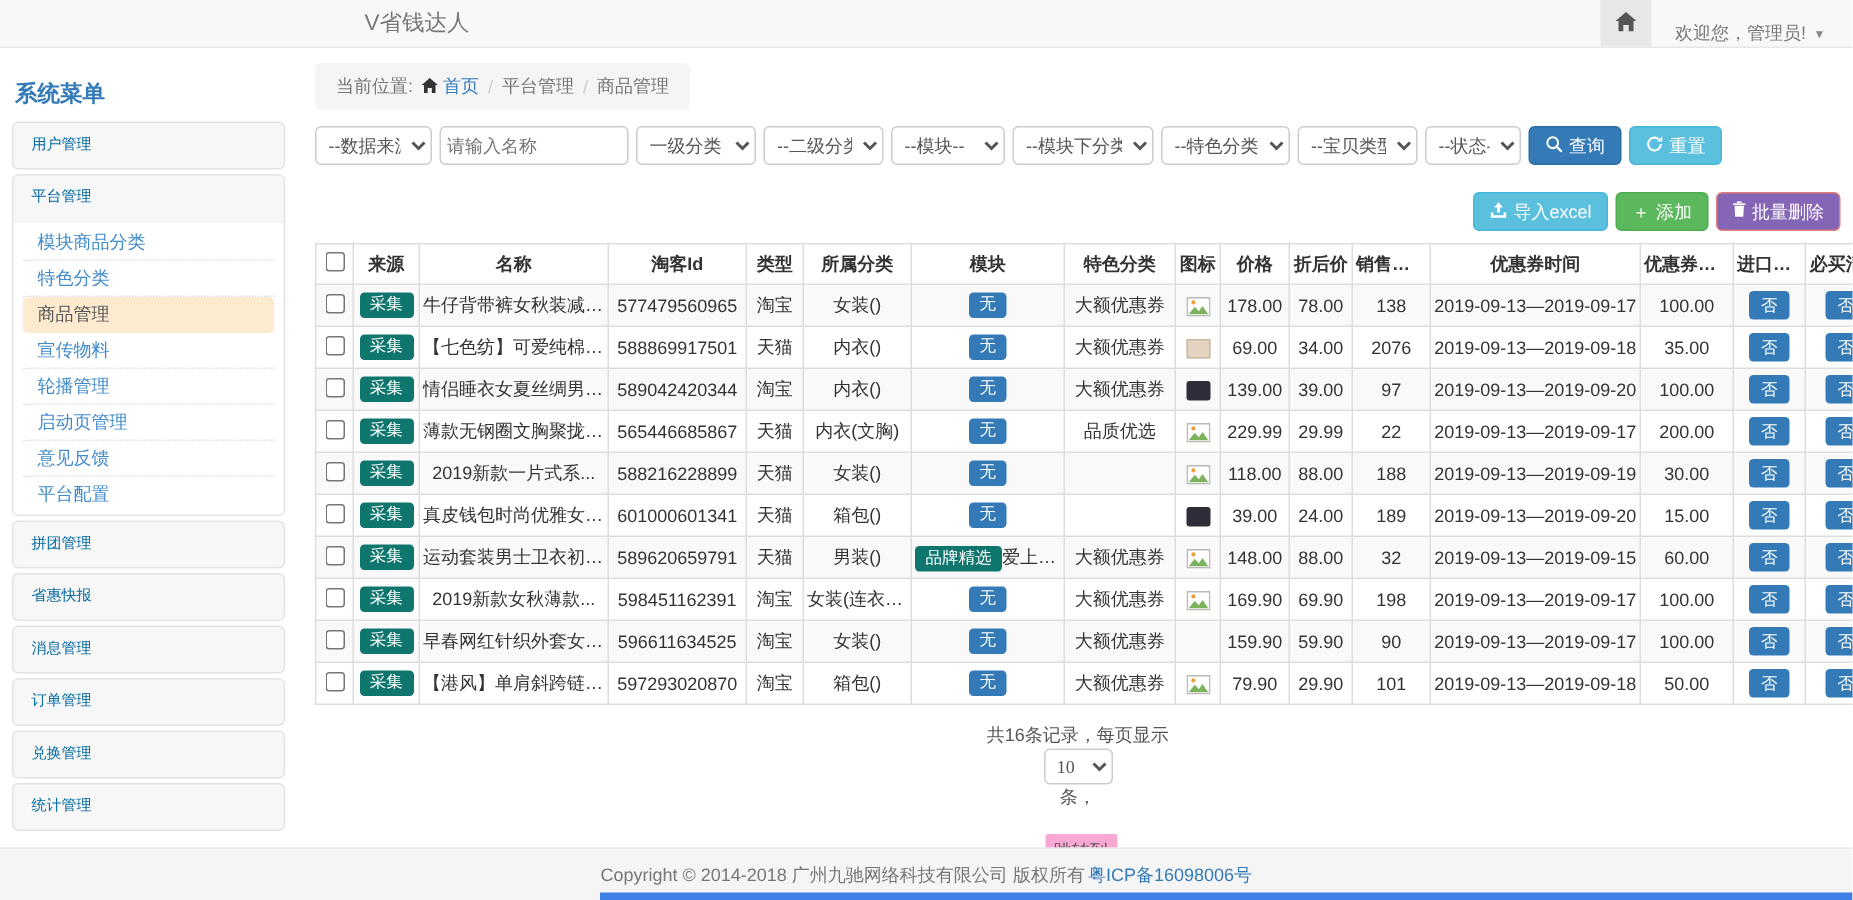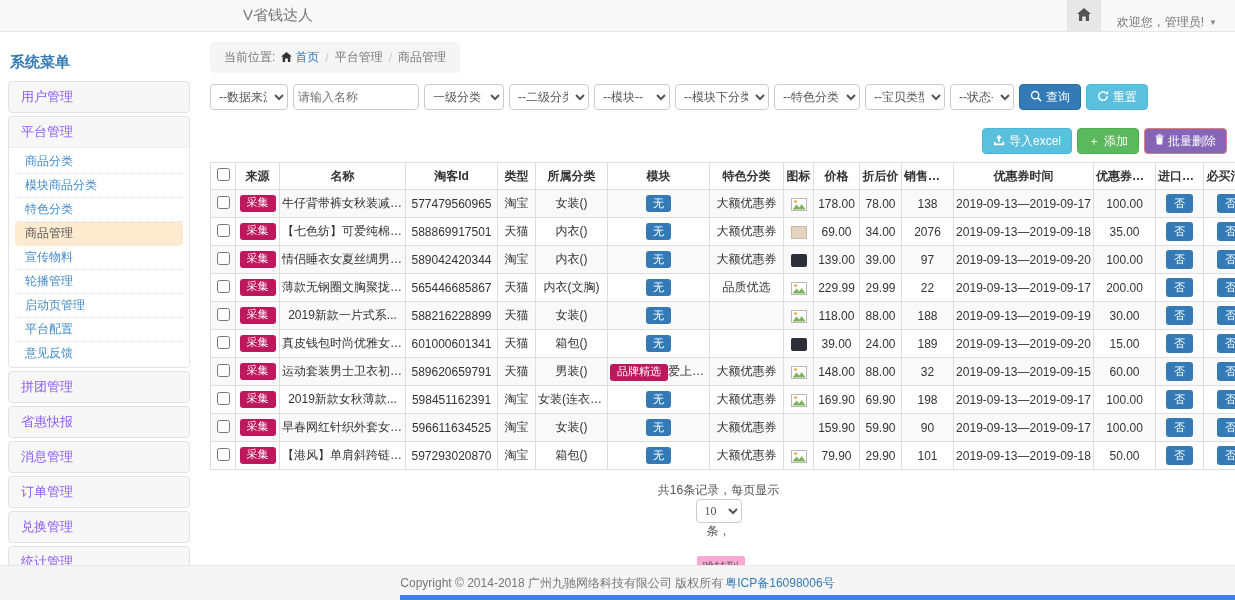--- a/index.html
+++ b/index.html
@@ -15,21 +15,21 @@
   .brand { margin-left:243px; font-size:15px; color:#777; }
   .nav-right { margin-left:auto; display:flex; align-items:flex-end; height:100%; }
   .home-btn { width:34px; height:100%; background:#e7e7e7; display:flex; align-items:center;
               justify-content:center; cursor:pointer; }
   .welcome { padding:0 18px 0 16px; color:#777; display:flex; align-items:center; gap:5px; cursor:pointer; }
   .caret-down { font-size:8px; color:#888; }
   
   .sidebar { position:absolute; left:8px; top:53px; width:182px; z-index:1; }
   .sidebar-title { color:#337ab7; font-weight:bold; font-size:15px; margin:0 0 9px 2px; }
   .panel { border:1px solid #e3e3e3; background:#f7f7f7; border-radius:4px; margin-bottom:3px; overflow:hidden; }
-  .panel-head { height:30px; line-height:30px; padding-left:12px; color:#8b5cf6; font-size:13px; cursor:pointer; }
+  .panel-head { height:30px; line-height:30px; padding-left:12px; color:#0369a1; font-size:10px; cursor:pointer; }
   .panel-body { background:#fff; padding:2px 6px; border-top:1px solid #eee; }
   .sub-link { display:block; padding:5px 10px; line-height:13px; color:#428bca;
               border-bottom:1px dotted #ddd; cursor:pointer; text-decoration:none; }
   .sub-link:last-child { border-bottom:none; }
   .sub-link.active { background:#fdebd0; border-radius:4px; color:#555; border-bottom-color:transparent; }
   
   .main { position:absolute; left:210px; top:42px; width:1017px; z-index:1; }
   .breadcrumb { display:inline-flex; align-items:center; gap:6px; background:#f5f5f5;
                 border-radius:4px; padding:7px 14px; color:#777; }
   .breadcrumb .home-link { color:#337ab7; cursor:pointer; display:inline-flex; align-items:center; gap:3px; }
@@ -45,21 +45,21 @@
   .btn-danger { background:#4c1d95; border-color:#d43f3a; }
   .btn-danger.soft { opacity:.68; }
   .actions { margin-top:18px; display:flex; justify-content:flex-end; gap:5px; }
   
   table.grid { margin-top:8px; width:100%; border-collapse:collapse; table-layout:fixed; text-align:center; }
   .grid th, .grid td { border:1px solid #ddd; padding:4px 2px; white-space:nowrap;
                        overflow:hidden; text-overflow:ellipsis; height:27px; }
   .grid th { font-weight:bold; background:#fff; }
   .grid tbody tr:nth-child(odd) { background:#f9f9f9; }
   .badge { display:inline-block; padding:2px 7px; border-radius:3px; color:#fff; font-size:11px; line-height:13px; }
-  .badge-orange { background:#be185d;font-family:Liberation Mono, monospace; }
+  .badge-orange { background:#0f766e; }
   .badge-blue { background:#337ab7; }
   .mini-btn { display:inline-flex; align-items:center; justify-content:center; padding:2px 8px;
               border-radius:3px; color:#fff; font-size:11px; cursor:pointer; border:none; font-family:inherit; }
   .mini-blue { background:#337ab7; }
   .thumb { display:inline-block; width:16px; height:13px; vertical-align:middle; line-height:0; }
   .thumb.dark { background:#2e2e38; border-radius:2px; }
   .thumb.photo { background:#e3d3c0; border:1px solid #c9b9a5; }
   
   .page-row { margin-top:12px; display:flex; align-items:center; color:#555;flex-direction:column; }
   .jump-label { background:#f9a8d4; padding:3px 6px; border-radius:2px; margin:16px 6px 0 10px; }
@@ -100,29 +100,28 @@
 
 <div class="sidebar">
   <div class="sidebar-title">系统菜单</div>
   <div>
       <div class="panel">
         <div class="panel-head">用户管理</div>
       </div>
       <div class="panel">
         <div class="panel-head">平台管理</div>
         <div class="panel-body">
-          <a class="sub-link">商品分类</a>
           <a class="sub-link">模块商品分类</a>
           <a class="sub-link">特色分类</a>
           <a class="sub-link active">商品管理</a>
           <a class="sub-link">宣传物料</a>
           <a class="sub-link">轮播管理</a>
           <a class="sub-link">启动页管理</a>
+          <a class="sub-link">意见反馈</a>
           <a class="sub-link">平台配置</a>
-          <a class="sub-link">意见反馈</a>
         </div>
       </div>
       <div class="panel">
         <div class="panel-head">拼团管理</div>
       </div>
       <div class="panel">
         <div class="panel-head">省惠快报</div>
       </div>
       <div class="panel">
         <div class="panel-head">消息管理</div>

